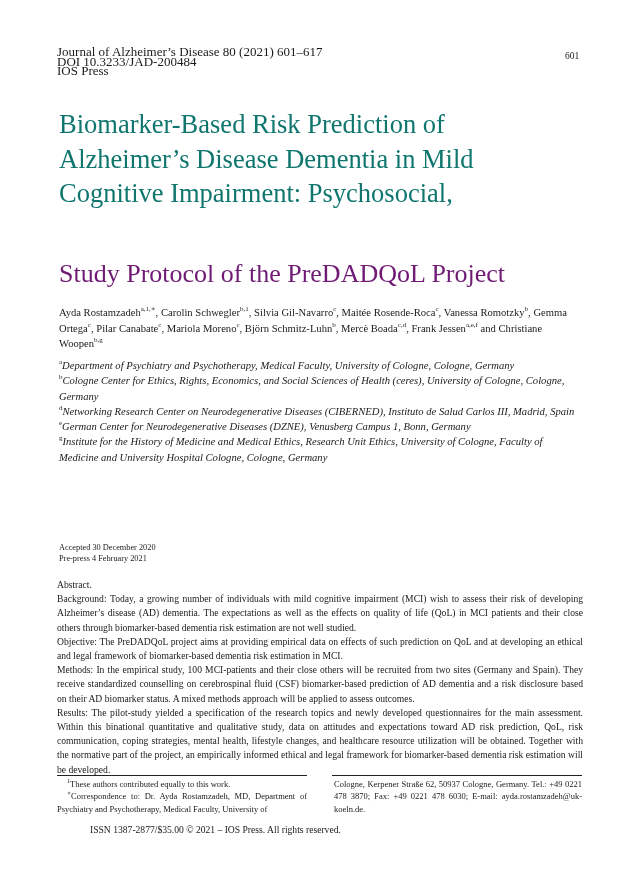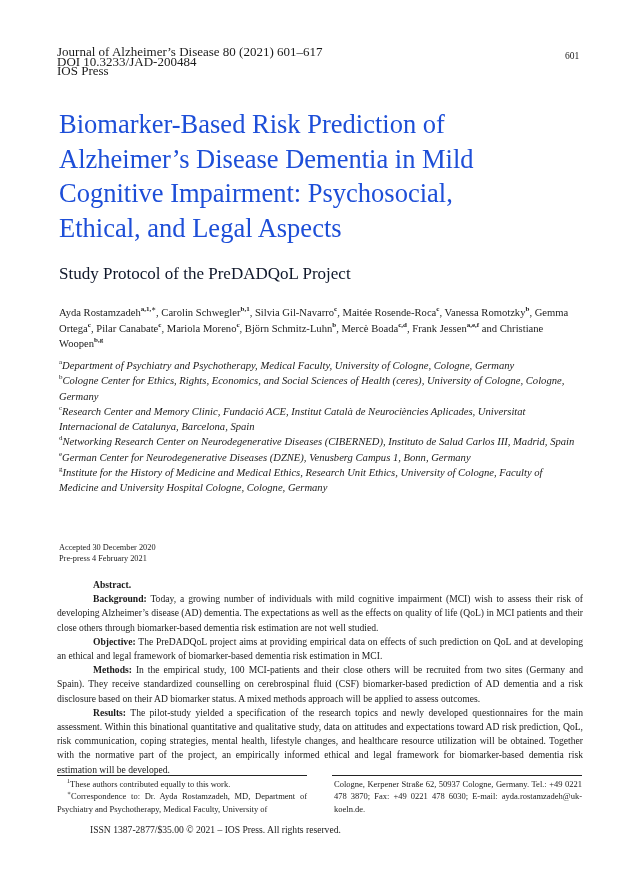--- a/index.html
+++ b/index.html
@@ -1,31 +1,31 @@
 <!DOCTYPE html>
 <html><head>
 <meta charset="utf-8">
 <style>
   html, body { margin: 0; padding: 0; background: #ffffff; }
   body { width: 638px; height: 869px; position: relative; overflow: hidden; color: #1a1a1a;
          font-family: "Liberation Serif", "DejaVu Serif", serif; }
   .abs { position: absolute; }
   .hdr { left: 57px; top: 47px; font-size: 13px; line-height: 9.6px; }
   .pageno { left: 565px; top: 51px; font-size: 9.5px; }
-  .title { left: 59px; top: 107px; width: 520px; font-size: 26.5px; line-height: 34.5px; color: #1d4ed8; }
-  .subtitle { left: 59px; top: 261px; font-size: 17px; line-height: 26px; color: #0f172a; }
+  .title { left: 59px; top: 107px; width: 520px; font-size: 26.5px; line-height: 34.5px; color: #0f766e; }
+  .subtitle { left: 59px; top: 261px; font-size: 26px; line-height: 26px; color: #701a75; }
   .authors { left: 59px; top: 305px; width: 525px; font-size: 10.6px; line-height: 15.6px; }
-  .authors sup { font-size: 7px; line-height: 0; font-weight: bold; }
+  .authors sup { font-size: 7px; line-height: 0; }
   .affils { left: 59px; top: 358px; width: 525px; font-size: 10.6px; line-height: 15.3px; font-style: italic; }
   .affils .aff { margin: 0; }
   .affils sup { font-size: 7px; font-style: normal; line-height: 0; }
   .dates { left: 59px; top: 542px; font-size: 8.3px; line-height: 11px; }
   .abstract { left: 57px; top: 578px; width: 526px; font-size: 9.6px; line-height: 14.2px; text-align: justify; }
   .abstract p { margin: 0; }
-  .abstract b { font-weight: bold; margin-left: 36px; }
+  .abstract b { font-weight: normal; }
   .rule { height: 0; border-top: 1px solid #222; }
   .rule-left { left: 57px; top: 775px; width: 250px; }
   .rule-right { left: 332px; top: 775px; width: 250px; }
   .fn-left { left: 57px; top: 778px; width: 250px; font-size: 8.5px; line-height: 12.4px; text-align: justify; }
   .fn-left p { margin: 0; text-indent: 10px; }
   .fn-right { left: 334px; top: 778px; width: 248px; font-size: 8.5px; line-height: 12.4px; text-align: justify; }
   .fn-left sup { font-size: 6px; line-height: 0; }
   .issn { left: 59px; top: 824px; font-size: 9.6px; margin-left: 31px; }
 </style>
 </head>
@@ -35,30 +35,28 @@
   <div>Journal of Alzheimer’s Disease 80 (2021) 601–617</div>
   <div>DOI 10.3233/JAD-200484</div>
   <div>IOS Press</div>
 </div>
 <div class="abs pageno">601</div>
 
 <div class="abs title">
   <div>Biomarker-Based Risk Prediction of</div>
   <div>Alzheimer’s Disease Dementia in Mild</div>
   <div>Cognitive Impairment: Psychosocial,</div>
-  <div>Ethical, and Legal Aspects</div>
 </div>
 <div class="abs subtitle">Study Protocol of the PreDADQoL Project</div>
 
 <div class="abs authors" id="authors"><span><span>Ayda Rostamzadeh</span><sup>a,1,∗</sup></span>, <span><span>Carolin Schwegler</span><sup>b,1</sup></span>, <span><span>Silvia Gil-Navarro</span><sup>c</sup></span>, <span><span>Maitée Rosende-Roca</span><sup>c</sup></span>, <span><span>Vanessa Romotzky</span><sup>b</sup></span>, <span><span>Gemma Ortega</span><sup>c</sup></span>, <span><span>Pilar Canabate</span><sup>c</sup></span>, <span><span>Mariola Moreno</span><sup>c</sup></span>, <span><span>Björn Schmitz-Luhn</span><sup>b</sup></span>, <span><span>Mercè Boada</span><sup>c,d</sup></span>, <span><span>Frank Jessen</span><sup>a,e,f</sup></span> and <span><span>Christiane Woopen</span><sup>b,g</sup></span></div>
 
 <div class="abs affils" id="affils">
     <div class="aff"><sup>a</sup><span>Department of Psychiatry and Psychotherapy, Medical Faculty, University of Cologne, Cologne, Germany</span></div>
     <div class="aff"><sup>b</sup><span>Cologne Center for Ethics, Rights, Economics, and Social Sciences of Health (ceres), University of Cologne, Cologne, Germany</span></div>
-    <div class="aff"><sup>c</sup><span>Research Center and Memory Clinic, Fundació ACE, Institut Català de Neurociències Aplicades, Universitat Internacional de Catalunya, Barcelona, Spain</span></div>
     <div class="aff"><sup>d</sup><span>Networking Research Center on Neurodegenerative Diseases (CIBERNED), Instituto de Salud Carlos III, Madrid, Spain</span></div>
     <div class="aff"><sup>e</sup><span>German Center for Neurodegenerative Diseases (DZNE), Venusberg Campus 1, Bonn, Germany</span></div>
     <div class="aff"><sup>g</sup><span>Institute for the History of Medicine and Medical Ethics, Research Unit Ethics, University of Cologne, Faculty of Medicine and University Hospital Cologne, Cologne, Germany</span></div>
   </div>
 
 <div class="abs dates">
   <div>Accepted 30 December 2020</div>
   <div>Pre-press 4 February 2021</div>
 </div>
 

